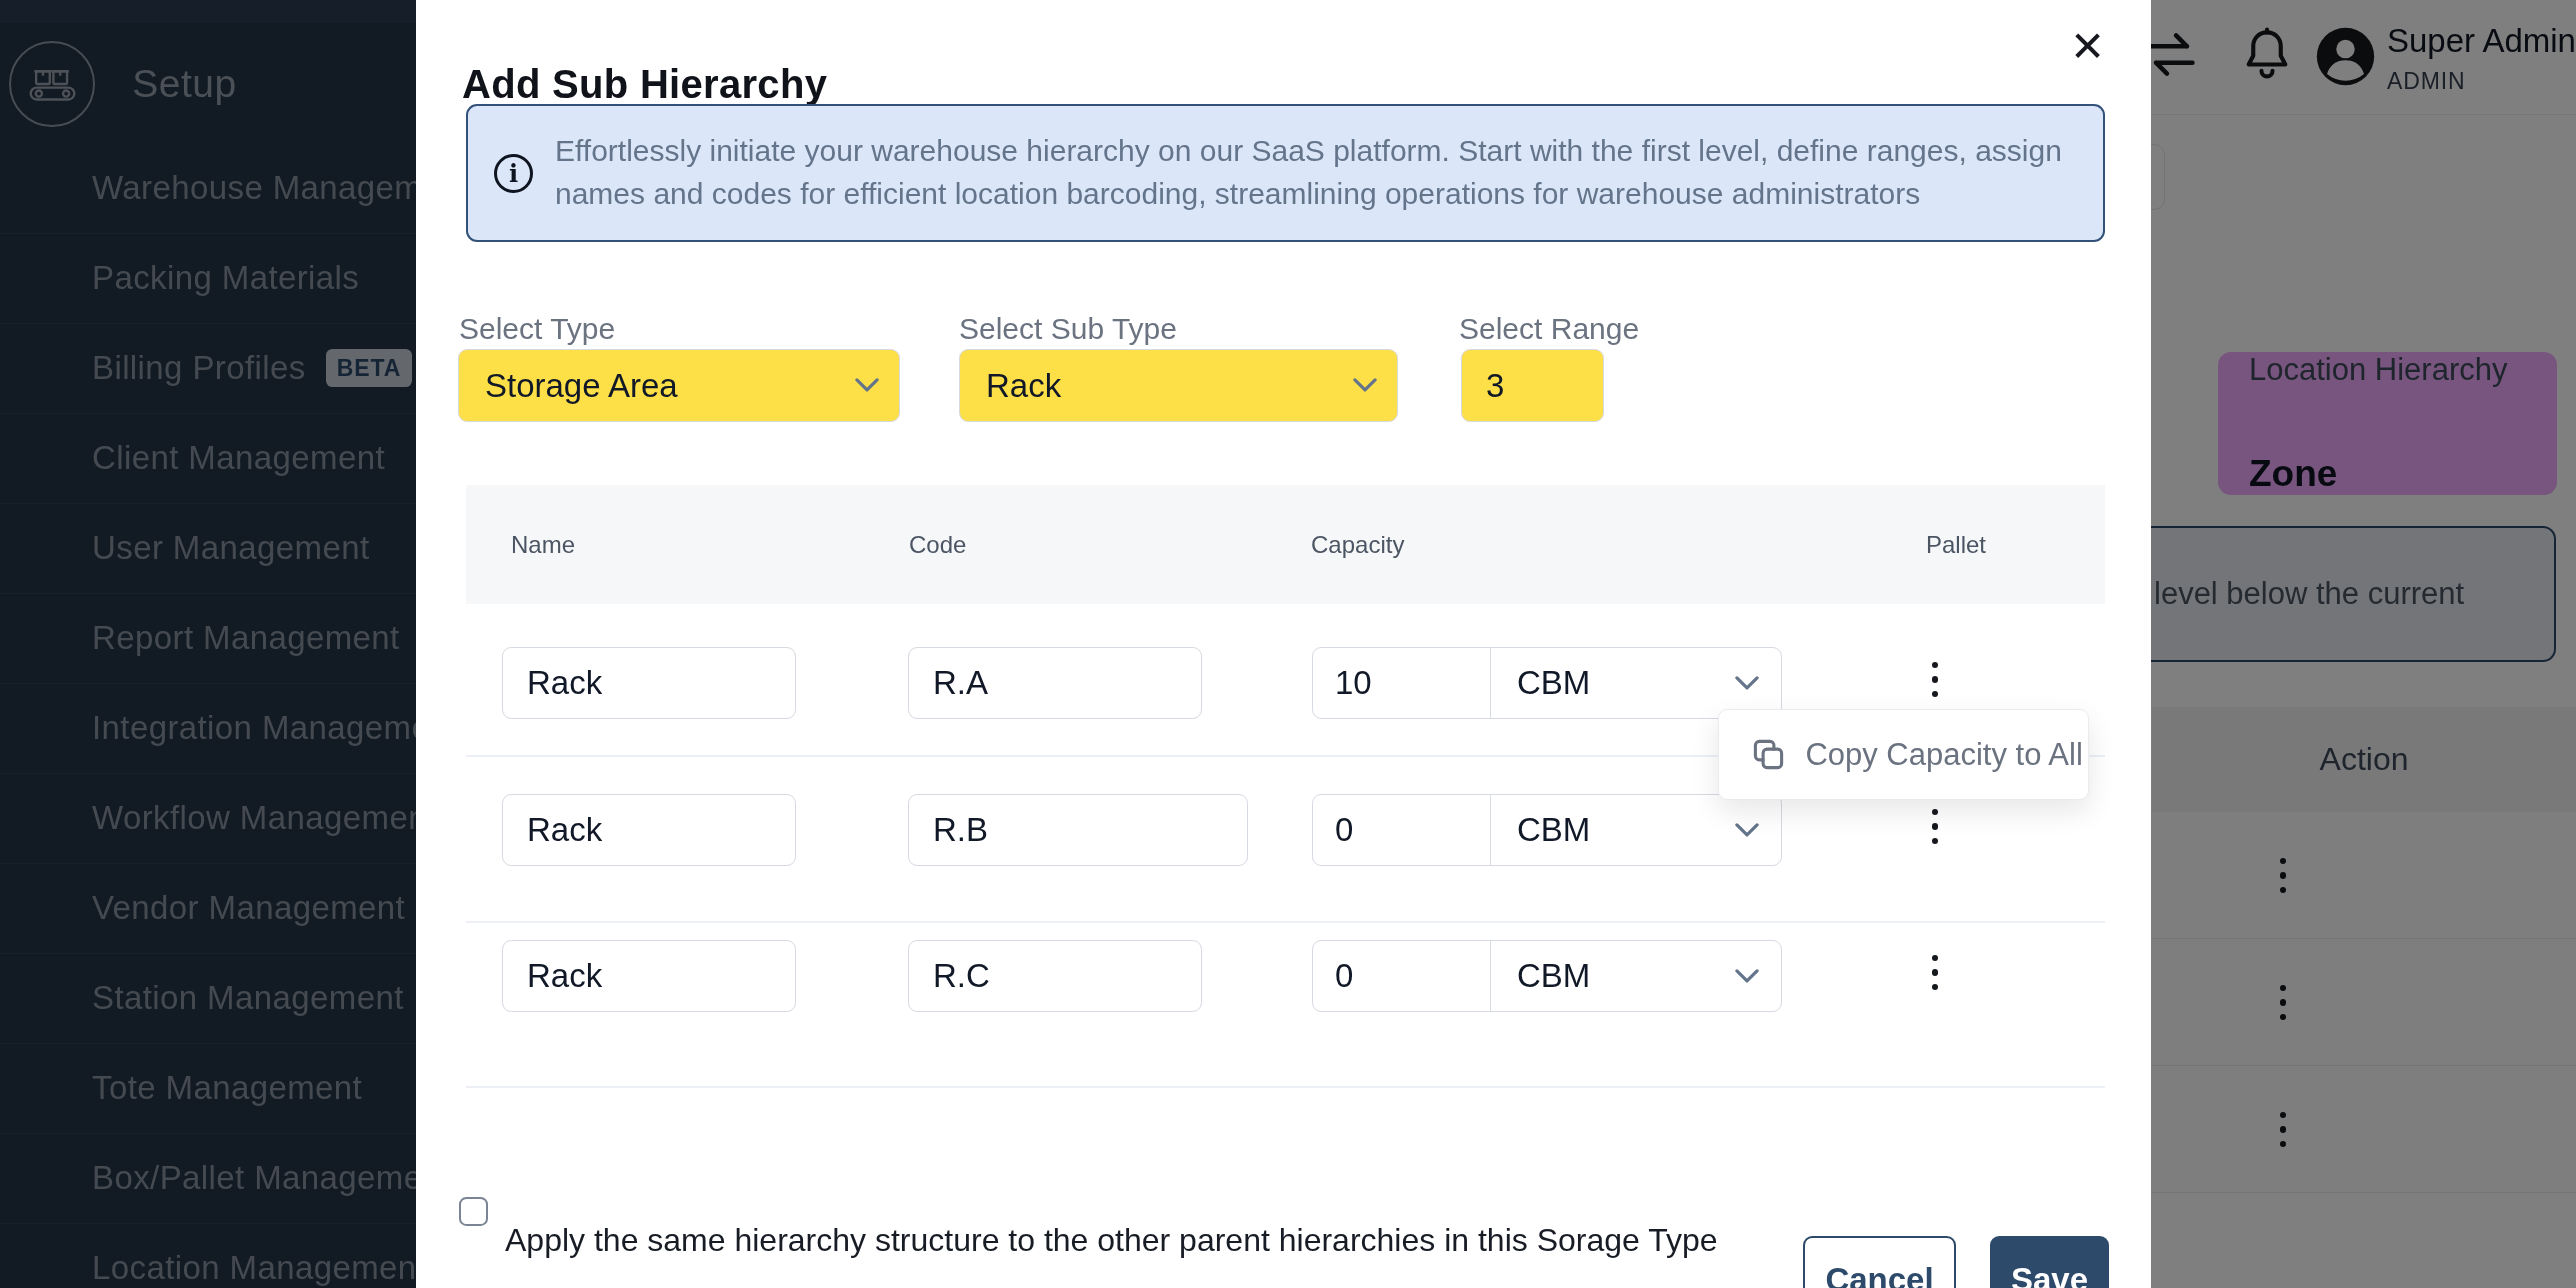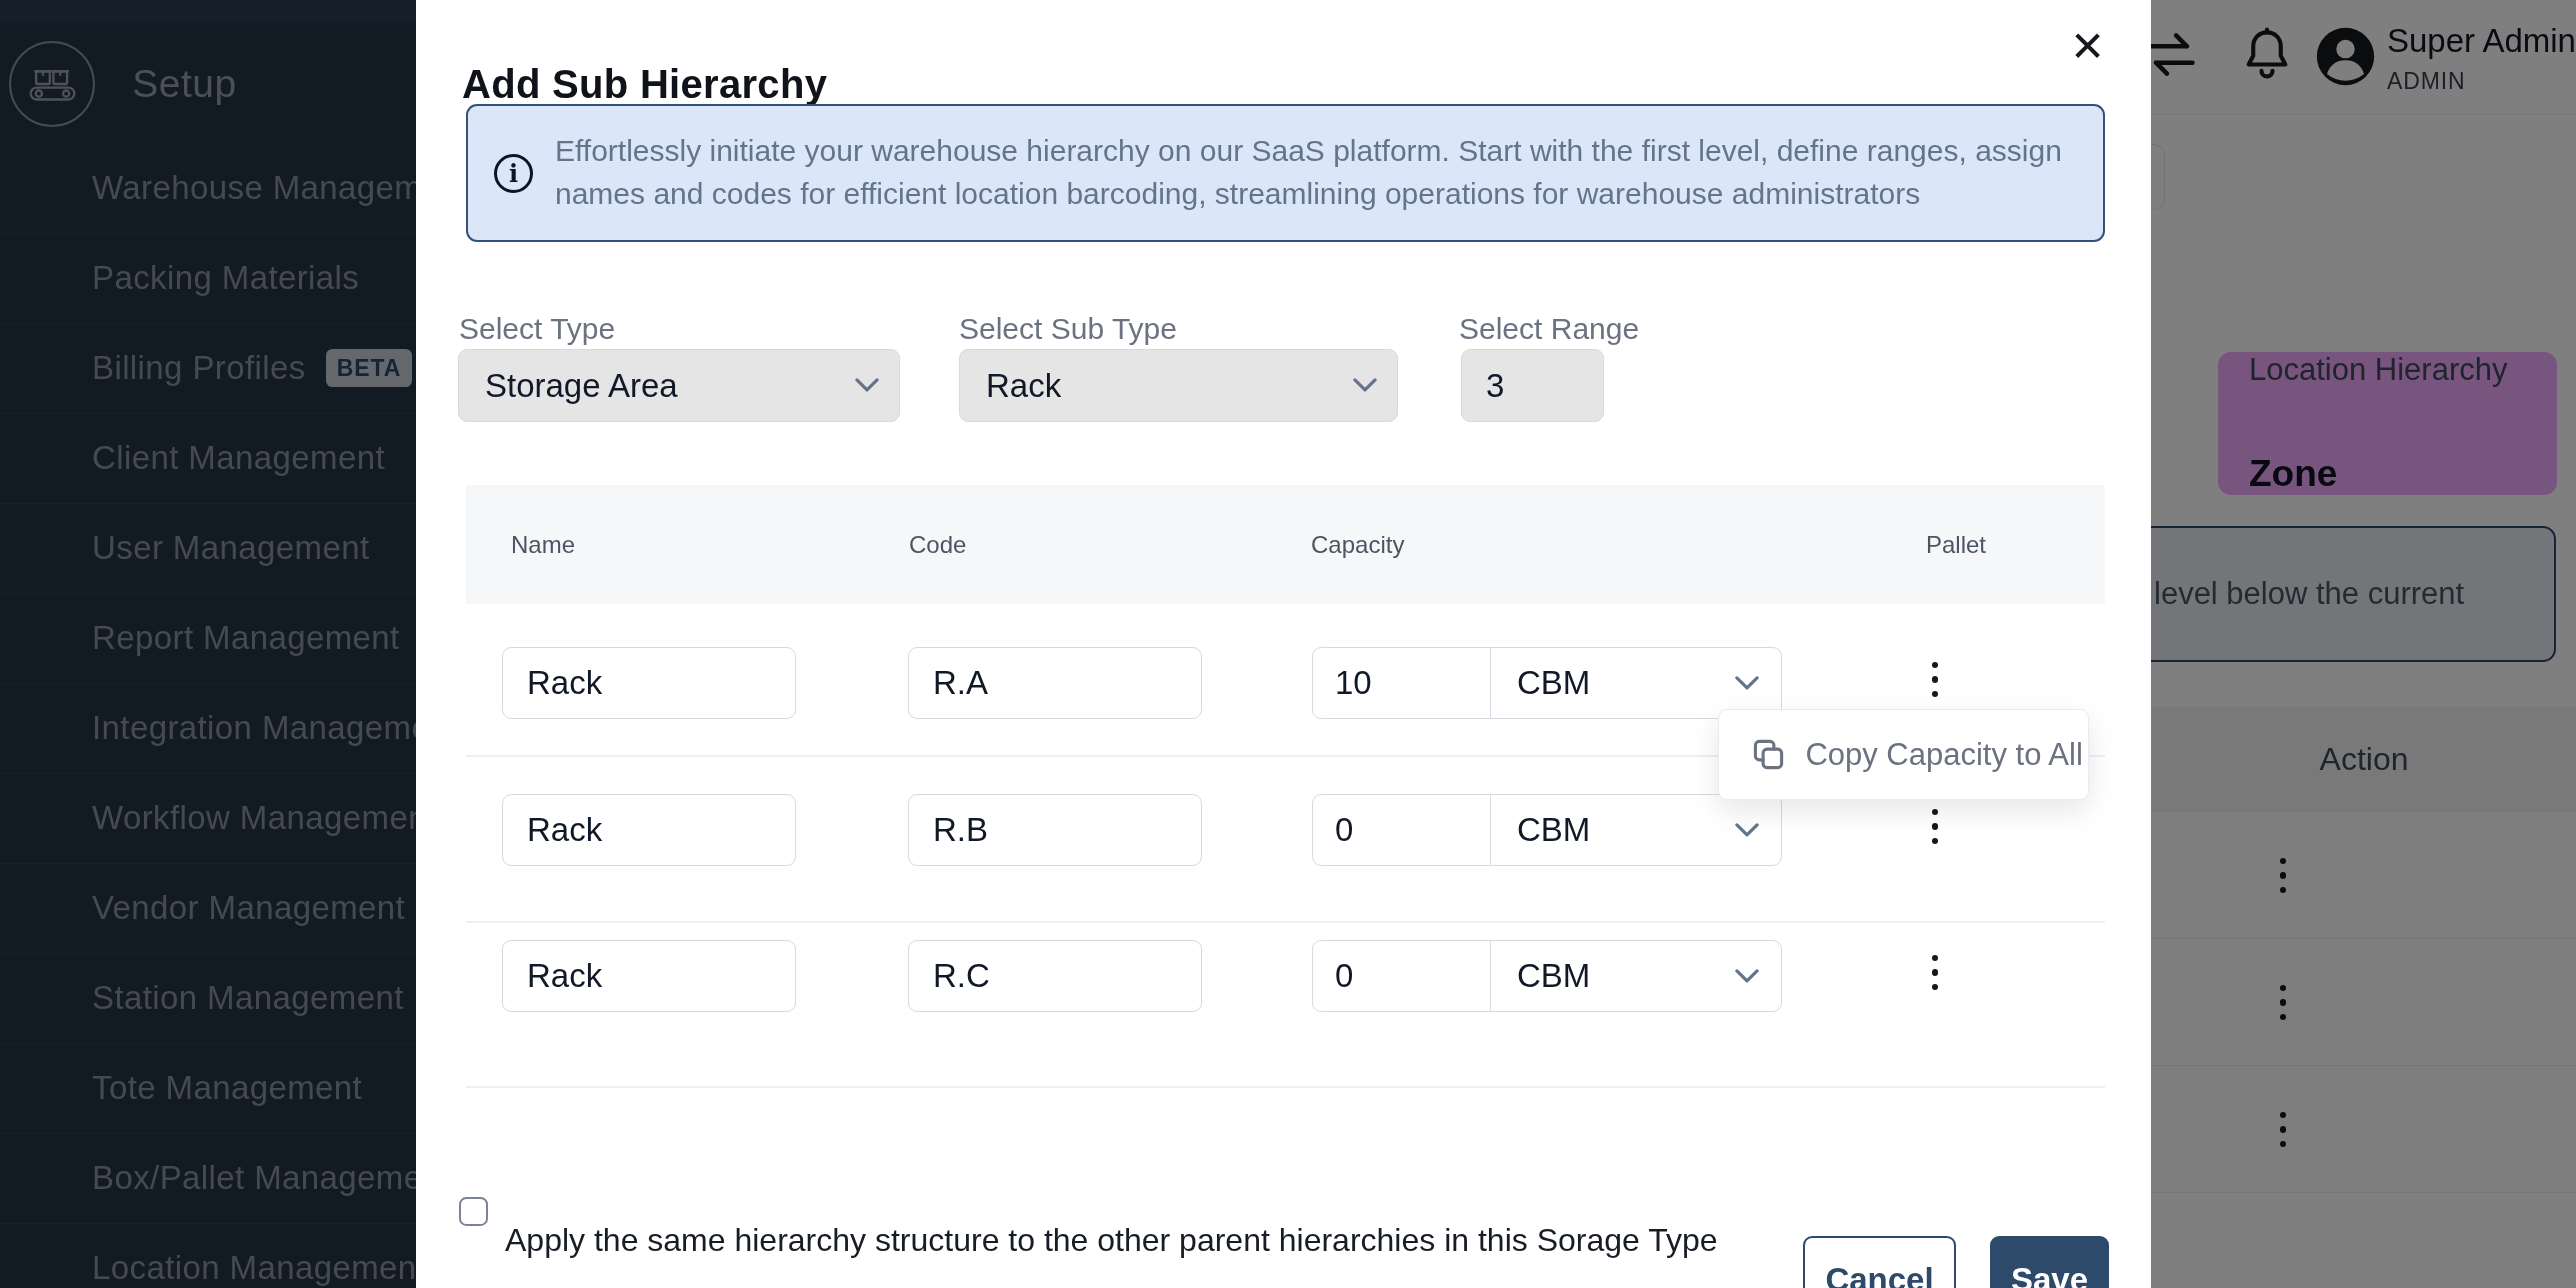--- a/index.html
+++ b/index.html
@@ -43,21 +43,21 @@
   
   .modal { position:absolute; left:416px; top:0; width:1735px; height:1288px; background:#ffffff; z-index:10; }
   .modal-title { position:absolute; left:46px; top:20px; font-size:40px; font-weight:700; color:#101319; letter-spacing:0.3px;margin-top:42px; }
   .modal-close { position:absolute; left:1642px; top:16.5px; width:59px; height:59px; background:none; border:none; font-size:42px; color:#16181d; cursor:pointer; line-height:59px; }
 
   .info-banner { position:absolute; left:50px; top:104px; width:1639px; height:138px; background:#dbe7f8; border:2.8px solid #33527a; border-radius:11px; display:flex; align-items:center; gap:22px; padding:0 31px 0 26px; }
   .info-icon { width:39px; height:39px; border:3.7px solid #0f1520; border-radius:50%; display:flex; align-items:center; justify-content:center; font-family:"DejaVu Serif", serif; font-weight:bold; font-size:24px; color:#0f1520; flex:0 0 auto; }
   .info-text { font-size:30px; color:#64748b; line-height:1.42; max-width:1525px; }
 
   .field-label { position:absolute; font-size:30px; color:#6b7280; top:312px; }
-  .select-box, .input-box { position:absolute; top:349px; height:73px; border:1.8px solid #d5d9e0; border-radius:9.2px; background:#e5e5e5; font-size:33px; color:#111827; }
+  .select-box, .input-box { position:absolute; top:349px; height:73px; border:1.8px solid #d5d9e0; border-radius:9.2px; background:#fde047; font-size:33px; color:#111827; }
   .select-box { display:flex; align-items:center; justify-content:space-between; padding:0 20px 0 26px; cursor:pointer; }
   .input-box { padding-left:24px; }
   input.plain { width:100%; height:100%; border:none; outline:none; font-size:33px; color:#111827; font-family:"Liberation Sans", sans-serif; background:transparent; }
 
   .grid-header { position:absolute; left:50px; top:485px; width:1639px; height:119px; background:#f6f7f9; }
   .grid-header span { position:absolute; top:0; line-height:119px; font-size:24px; color:#4b5563; }
 
   .row-input { position:absolute; height:72px; border:1.8px solid #d5d9e0; border-radius:9.2px; padding-left:24px; }
   .cap-group { position:absolute; width:470px; height:72px; border:1.8px solid #d5d9e0; border-radius:9.2px; display:flex; overflow:hidden; background:#fff; }
   .cap-num { width:178px; border-right:1.8px solid #d9dde3; padding-left:22px; display:flex; align-items:center; }
@@ -258,21 +258,21 @@
       </div>
     </div>
     <button class="kebab row-kebab" style="left:1510px;top:656px;">
         <i class="dot"></i>
         <i class="dot"></i>
         <i class="dot"></i>
       </button>
     <div class="row-divider" style="top:755px;"></div>
 
     <div class="row-input" style="left:86px;top:794px;width:294px;"><input class="plain" value="Rack" style=""></div>
-    <div class="row-input" style="left:492px;top:794px;width:294px;"><input class="plain" value="R.B" style=""></div>
+    <div class="row-input" style="left:492px;top:794px;width:340px;"><input class="plain" value="R.B" style=""></div>
     <div class="cap-group" style="left:896px;top:794px;">
       <div class="cap-num">
           <input class="plain" value="0" style="">
         </div>
       <div class="cap-unit">
         <span>CBM</span>
         <svg width="24" height="14.7" viewBox="0 0 26 16" fill="none">
             <path d="M2 2l11 11L24 2" stroke="#64748b" stroke-width="3.5" stroke-linecap="round" stroke-linejoin="round"></path>
           </svg>
       </div>

